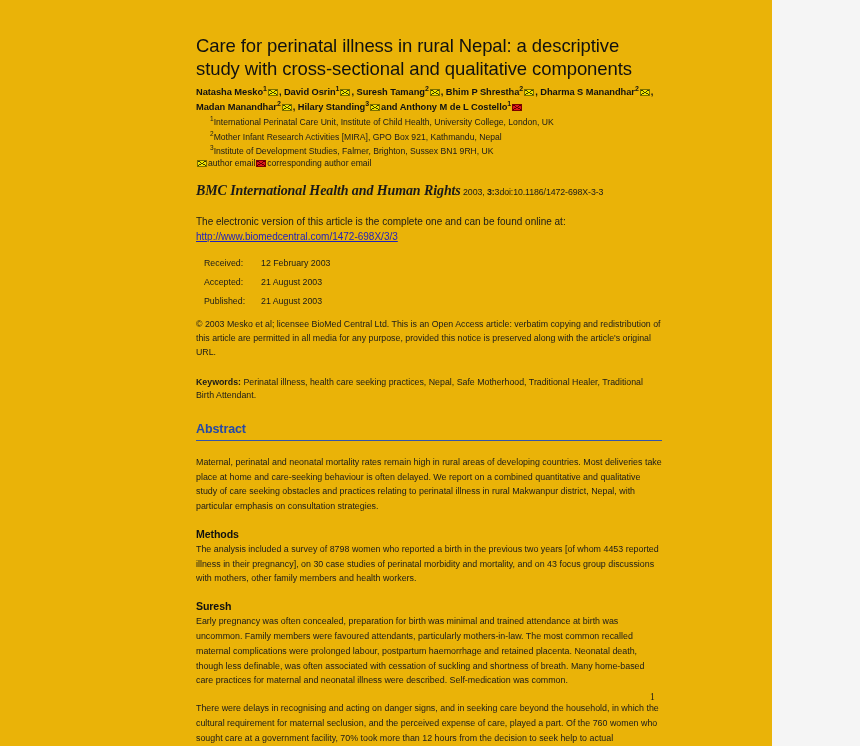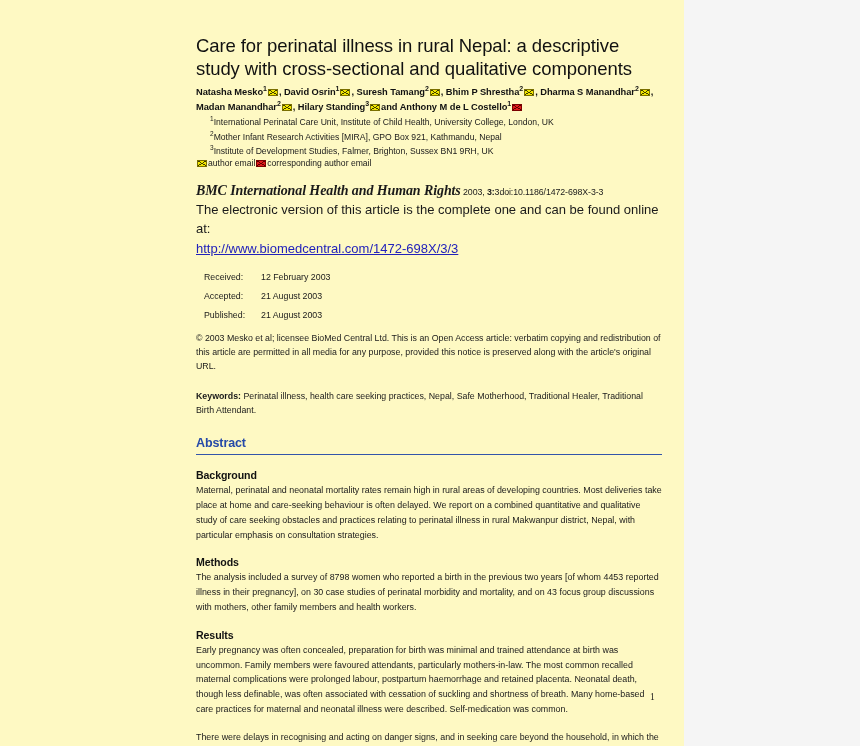--- a/index.html
+++ b/index.html
@@ -12,23 +12,23 @@
     width: 860px;
     height: 746px;
     position: relative;
     font-family: "Liberation Sans", sans-serif;
     color: #1a1a1a;
     overflow: hidden;
   }
   .page {
     position: absolute;
     left: 0; top: 0;
-    width: 684px;
+    width: 772px;
     height: 746px;
-    background: #fef9c3;
+    background: #eab308;
   }
   .content {
     position: absolute;
     left: 196px;
     top: 34px;
     width: 466px;
   }
 
   
   .title {
@@ -105,23 +105,23 @@
   .citation .jname {
     font-family: "Liberation Serif", serif;
     font-style: italic;
     font-size: 14px;
     font-weight: bold;
   }
   .citation .vol { font-weight: bold; }
 
   
   .onlinenote {
-    font-size: 13px;
+    font-size: 10px;
     line-height: 1.5;
-    margin: 1px 0 0 0;
+    margin: 15px 0 0 0;
     color: #1a1a1a;
   }
   .onlinenote a {
     color: #2222bb;
   }
 
   
   .dates {
     margin: 14px 0 0 0;
     font-size: 8.8px;
@@ -223,31 +223,30 @@
       </div>
     </div>
 
     <p class="copyright">© 2003 Mesko et al; licensee BioMed Central Ltd. This is an Open Access article: verbatim copying and redistribution of this article are permitted in all media for any purpose, provided this notice is preserved along with the article's original URL.</p>
 
     <p class="keywords"><b>Keywords:</b> <span>Perinatal illness, health care seeking practices, Nepal, Safe Motherhood, Traditional Healer, Traditional Birth Attendant.</span></p>
 
     <div class="abstract-head">Abstract</div>
 
     <div class="sec">
-      <h3>Background</h3>
       <p>Maternal, perinatal and neonatal mortality rates remain high in rural areas of developing countries. Most deliveries take place at home and care-seeking behaviour is often delayed. We report on a combined quantitative and qualitative study of care seeking obstacles and practices relating to perinatal illness in rural Makwanpur district, Nepal, with particular emphasis on consultation strategies.</p>
     </div>
 
     <div class="sec">
       <h3>Methods</h3>
       <p>The analysis included a survey of 8798 women who reported a birth in the previous two years [of whom 4453 reported illness in their pregnancy], on 30 case studies of perinatal morbidity and mortality, and on 43 focus group discussions with mothers, other family members and health workers.</p>
     </div>
 
     <div class="sec">
-      <h3>Results</h3>
+      <h3>Suresh</h3>
       <p>Early pregnancy was often concealed, preparation for birth was minimal and trained attendance at birth was uncommon. Family members were favoured attendants, particularly mothers-in-law. The most common recalled maternal complications were prolonged labour, postpartum haemorrhage and retained placenta. Neonatal death, though less definable, was often associated with cessation of suckling and shortness of breath. Many home-based care practices for maternal and neonatal illness were described. Self-medication was common.</p>
       <p>There were delays in recognising and acting on danger signs, and in seeking care beyond the household, in which the cultural requirement for maternal seclusion, and the perceived expense of care, played a part. Of the 760 women who sought care at a government facility, 70% took more than 12 hours from the decision to seek help to actual consultation. Consultation was primarily with</p>
     </div>
 
   </div>
 
   <div class="pagenum">1</div>
 </div>
 
 </body></html>

